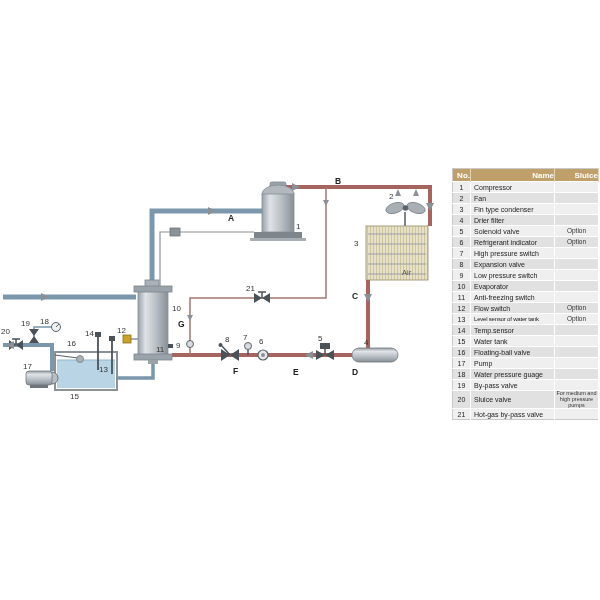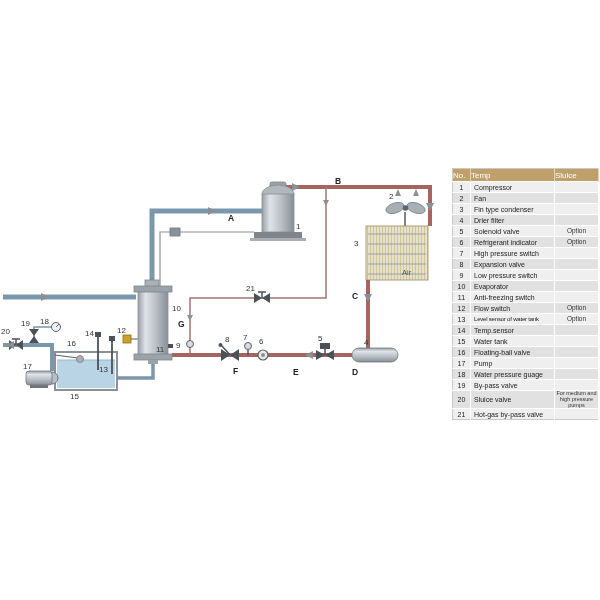--- a/index.html
+++ b/index.html
@@ -1,21 +1,21 @@
 <!DOCTYPE html>
 <html><head>
 <meta charset="utf-8">
 <style>
   *{margin:0;padding:0;box-sizing:border-box}
   html,body{width:600px;height:600px;background:#fff;font-family:"Liberation Sans",sans-serif}
   .stage{position:relative;width:600px;height:600px;background:#fff;overflow:hidden}
   .stage>svg{position:absolute;left:0;top:0}
   .parts-table{position:absolute;left:452px;top:168px;width:146px}
   table{border-collapse:collapse;table-layout:fixed;width:146px;border:1px solid #c9c9c9}
-  th{background:#bfa06a;color:#fff;font-size:8px;font-weight:normal;height:13px;text-align:left;border-right:1px solid #e3d5b4;overflow:hidden}
+  th{background:#bfa06a;color:#fff;font-size:8px;font-weight:bold;height:13px;text-align:right;border-right:1px solid #e3d5b4;overflow:hidden}
   .c-no{width:18px}.c-name{width:84px}.c-remark{width:44px}
   td{font-size:7px;color:#222;height:11px;border-right:1px solid #fff;border-top:1px solid #fff;overflow:hidden;white-space:nowrap;line-height:1}
   td.no{text-align:center}
   td.nm{padding-left:3px}
   td.rk{text-align:center;font-size:6.5px;color:#333}
   tbody tr:nth-child(odd){background:#efefef}
   tbody tr:nth-child(even){background:#e1e1e1}
   tbody tr:nth-child(13) td.nm{font-size:6px;letter-spacing:-.2px}
   tbody tr:nth-child(20) td.rk{font-size:5.5px;white-space:normal;line-height:1.05;padding:0 1px}
   .lbl{font-size:8px;fill:#333}
@@ -227,21 +227,21 @@
       <text class="flow" x="178" y="327">G</text>
       <text class="air" x="402" y="275">Air</text>
     </g>
   </svg>
 
   <div class="parts-table">
     <table>
       <thead>
         <tr>
           <th class="c-no">No.</th>
-          <th class="c-name">Temp</th>
+          <th class="c-name">Name</th>
           <th class="c-remark">Sluice</th>
         </tr>
       </thead>
       <tbody>
         <tr>
             <td class="no">1</td>
             <td class="nm">Compressor</td>
             <td class="rk"></td>
           </tr>
         <tr>

